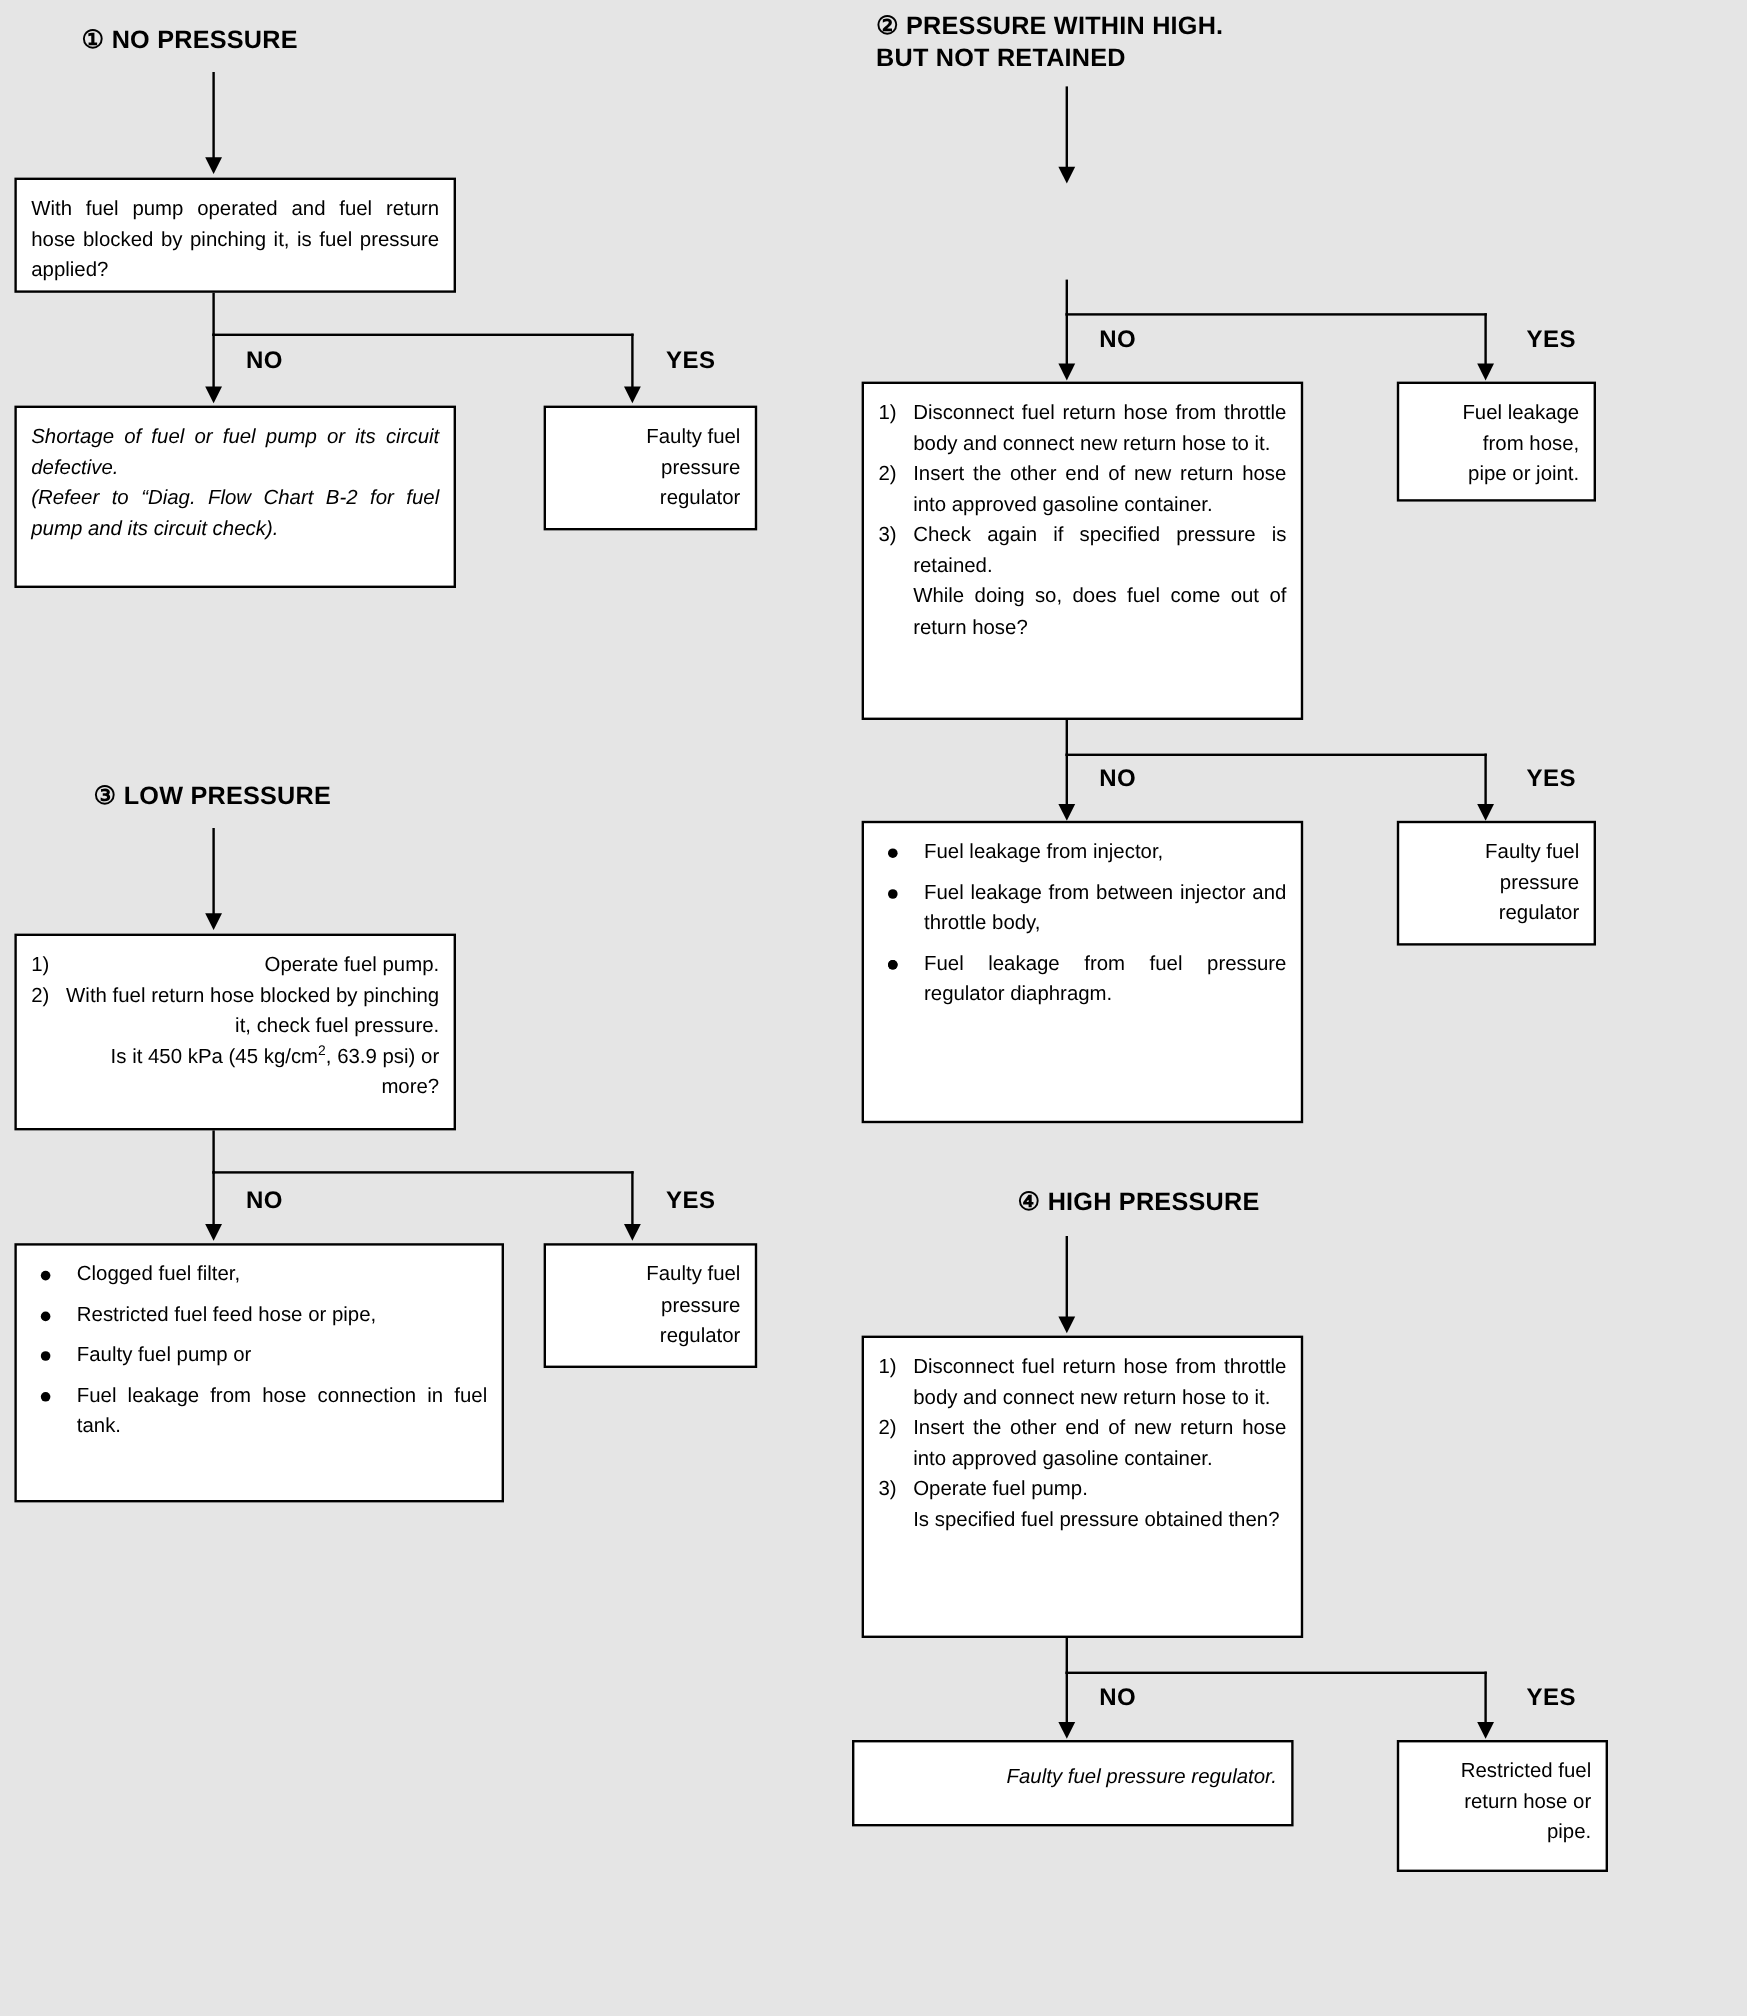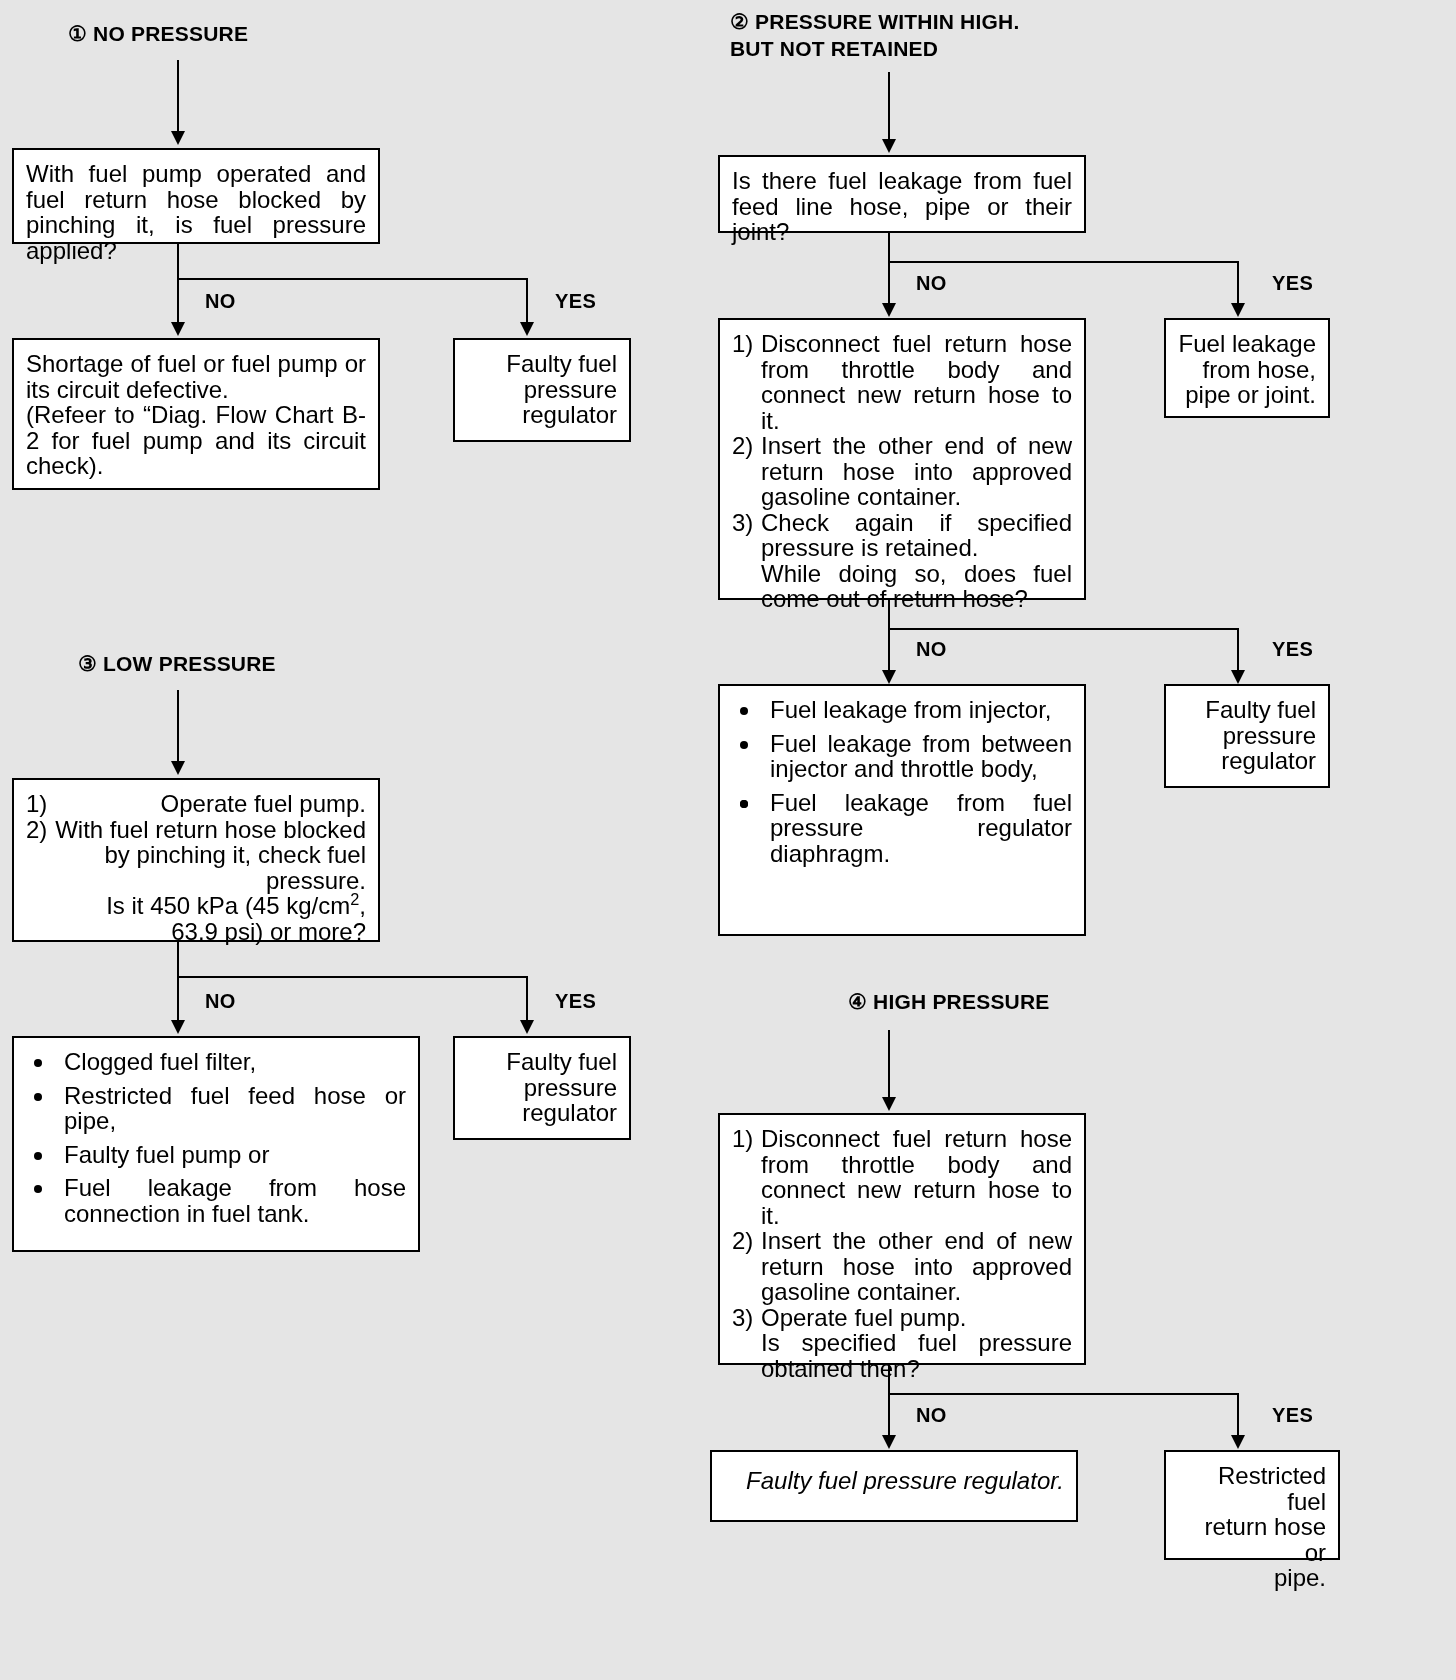--- a/index.html
+++ b/index.html
@@ -26,21 +26,21 @@
     letter-spacing: 0.2px;
     line-height: 27px;
     white-space: pre-line;
   }
   
   .box {
     position: absolute;
     border: 2px solid #000000;
     box-sizing: border-box;
     background: #ffffff;
-    font-size: 24px;
+    font-size: 17px;
     line-height: 25.5px;
   }
   .box .inner {
     padding: 11px 12px 10px 12px;
     text-align: right;
   }
   .box.just .inner { text-align: justify; text-align-last: left; }
 
   
   .numlist { list-style: none; margin: 0; padding: 0; }
@@ -120,21 +120,21 @@
   <div class="hline" style="left:177px; top:278px; width:351px;"></div>
   <div class="vline" style="left:177px; top:278px; height:50px;"></div>
   <div class="arrowhead" style="left:171px; top:322px;"></div>
   <div class="vline" style="left:526px; top:278px; height:50px;"></div>
   <div class="arrowhead" style="left:520px; top:322px;"></div>
 
   <div class="branch-label" style="left:205px; top:290px;">NO</div>
   <div class="branch-label" style="left:555px; top:290px;">YES</div>
 
   <div class="box just" style="left:12px; top:338px; width:368px; height:152px;">
-    <div class="inner" style="white-space:pre-line;">Shortage of fuel or fuel pump or its circuit defective.
+    <div class="inner" style="white-space:pre-line;font-style:italic;">Shortage of fuel or fuel pump or its circuit defective.
 (Refeer to “Diag. Flow Chart B-2 for fuel pump and its circuit check).</div>
   </div>
 
   <div class="box" style="left:453px; top:338px; width:178px; height:104px;">
     <div class="inner" style="white-space:pre-line;">Faulty fuel
 pressure
 regulator</div>
   </div>
 
   <div class="heading" style="left:78px; top:650px;">③ LOW PRESSURE</div>
@@ -184,23 +184,20 @@
 pressure
 regulator</div>
   </div>
 
   <div class="heading" style="left:730px; top:8px;">② PRESSURE WITHIN HIGH.
     BUT NOT RETAINED</div>
 
   <div class="vline" style="left:888px; top:72px; height:72px;"></div>
   <div class="arrowhead" style="left:882px; top:139px;"></div>
 
-  <div class="box just" style="left:718px; top:155px; width:368px; height:78px;">
-    <div class="inner">Is there fuel leakage from fuel feed line hose, pipe or their joint?</div>
-  </div>
 
   <div class="vline" style="left:888px; top:233px; height:30px;"></div>
   <div class="hline" style="left:888px; top:261px; width:351px;"></div>
   <div class="vline" style="left:888px; top:261px; height:48px;"></div>
   <div class="arrowhead" style="left:882px; top:303px;"></div>
   <div class="vline" style="left:1237px; top:261px; height:48px;"></div>
   <div class="arrowhead" style="left:1231px; top:303px;"></div>
 
   <div class="branch-label" style="left:916px; top:272px;">NO</div>
   <div class="branch-label" style="left:1272px; top:272px;">YES</div>

